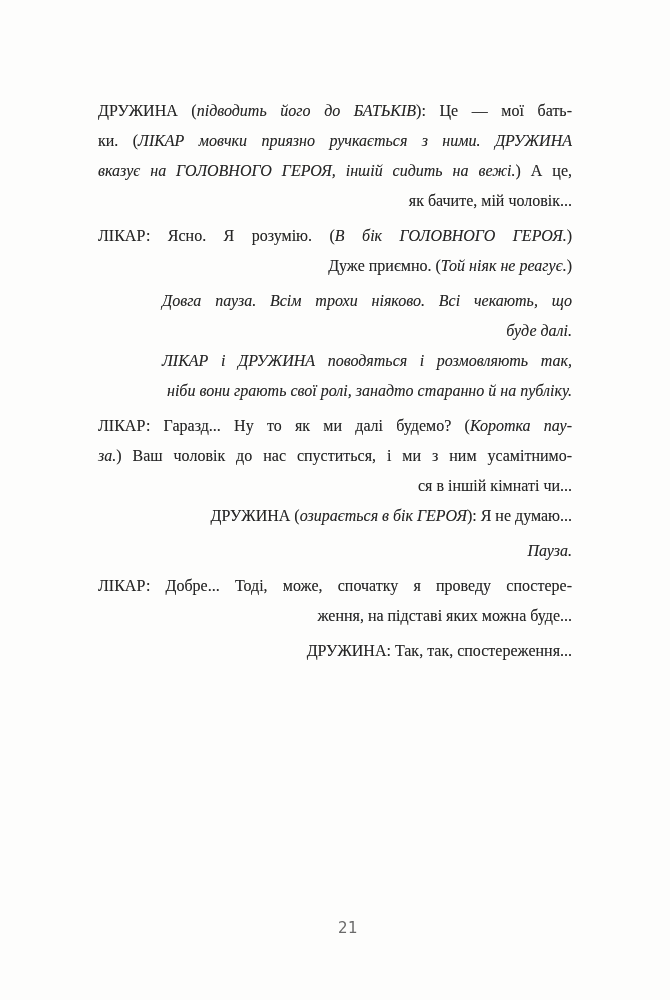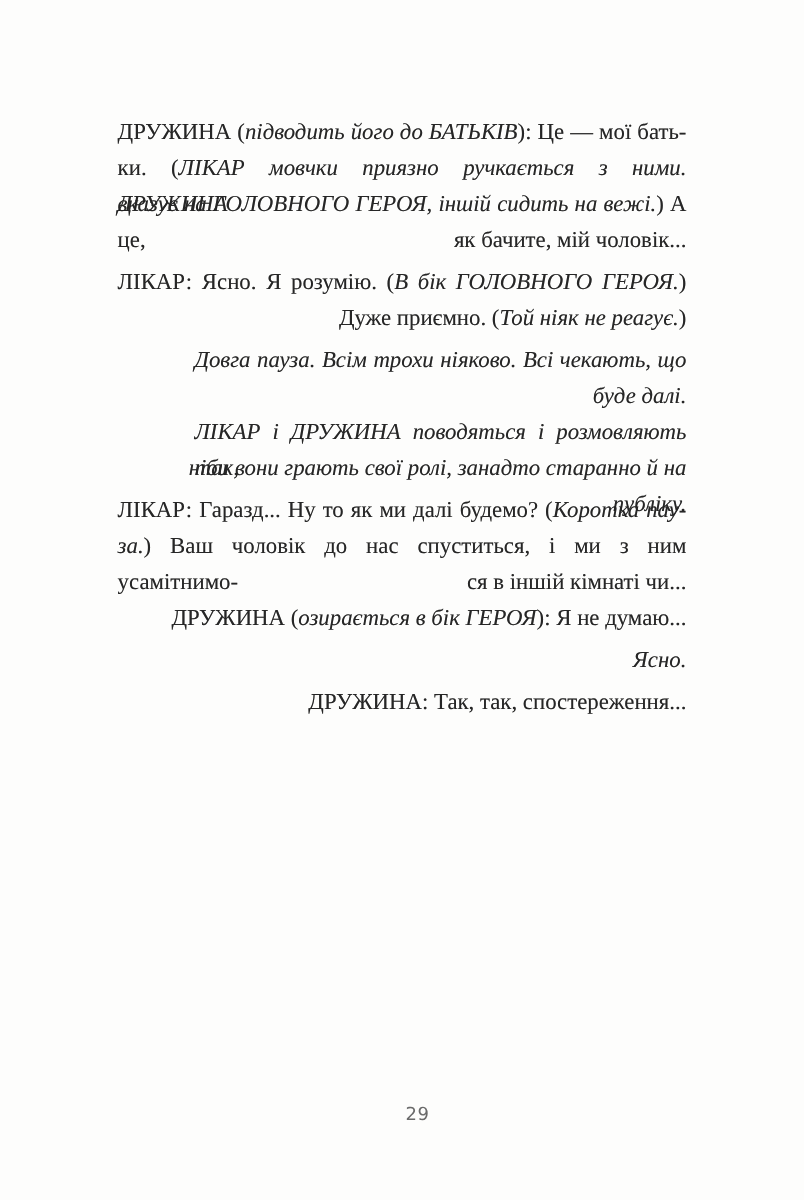--- a/index.html
+++ b/index.html
@@ -18,21 +18,21 @@
     position:relative;
     width:670px;height:1000px;
     background:var(--bg-color);
     overflow:hidden;
     color:var(--text-color);
   }
   .text{
     position:absolute;
     left:98px;top:96px;
     width:474px;
-    font-size:19px;
+    font-size:16px;
     line-height:30px;
     text-rendering:optimizeLegibility;
     text-shadow:0 0 0.4px rgba(20,20,20,0.35);
   }
   .block{margin-top:5px;}
   .block:first-child{margin-top:0;}
   .block.flow{margin-top:0;font-family:Liberation Serif, serif;}
   .line{height:30px;text-align:right;}
   .line.just{text-align:justify;text-align-last:justify;}
   .line.indent{padding-left:64px;}
@@ -73,20 +73,24 @@
       </div>
       <div class="block">
         <div class="line just"><span>ЛІКАР: Гаразд... Ну то як ми далі будемо? (</span><span class="it">Коротка пау-</span></div>
         <div class="line just"><span class="it">за.</span><span>) Ваш чоловік до нас спуститься, і ми з ним усамітнимо-</span></div>
         <div class="line"><span>ся в іншій кімнаті чи...</span></div>
       </div>
       <div class="block flow">
         <div class="line"><span>ДРУЖИНА (</span><span class="it">озирається в бік ГЕРОЯ</span><span>): Я не думаю...</span></div>
       </div>
       <div class="block">
-        <div class="line indent"><span class="it">Ясно.</span></div>
+        <div class="line indent"><span class="it">Пауза.</span></div>
+      </div>
+      <div class="block">
+        <div class="line just"><span>ЛІКАР: Добре... Тоді, може, спочатку я проведу спостере-</span></div>
+        <div class="line"><span>ження, на підставі яких можна буде...</span></div>
       </div>
       <div class="block">
         <div class="line"><span>ДРУЖИНА: Так, так, спостереження...</span></div>
       </div>
     </main>
-  <footer class="footer">29</footer>
+  <footer class="footer">21</footer>
 </div>
 
 </body></html>

